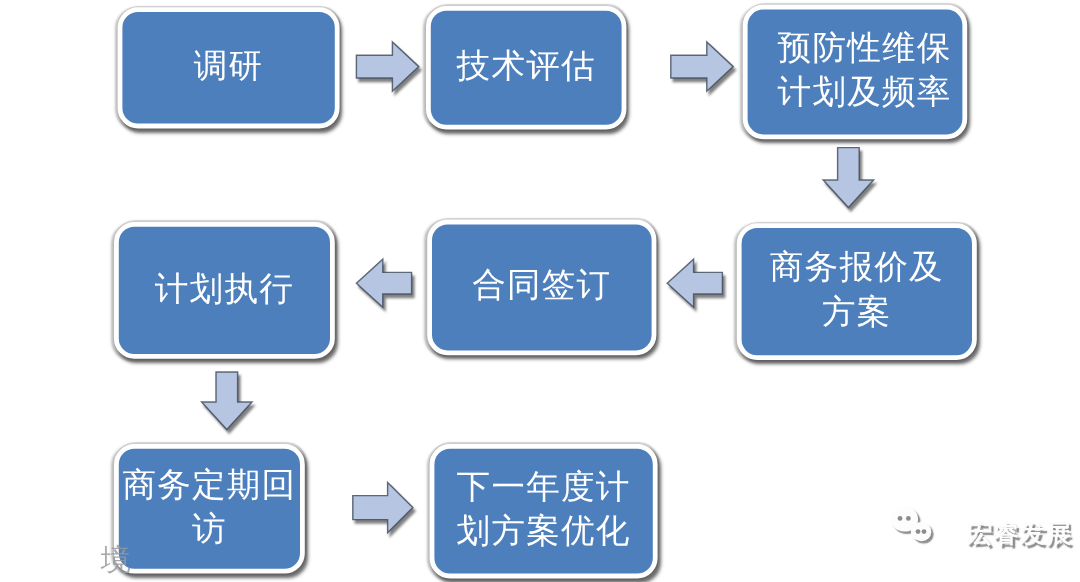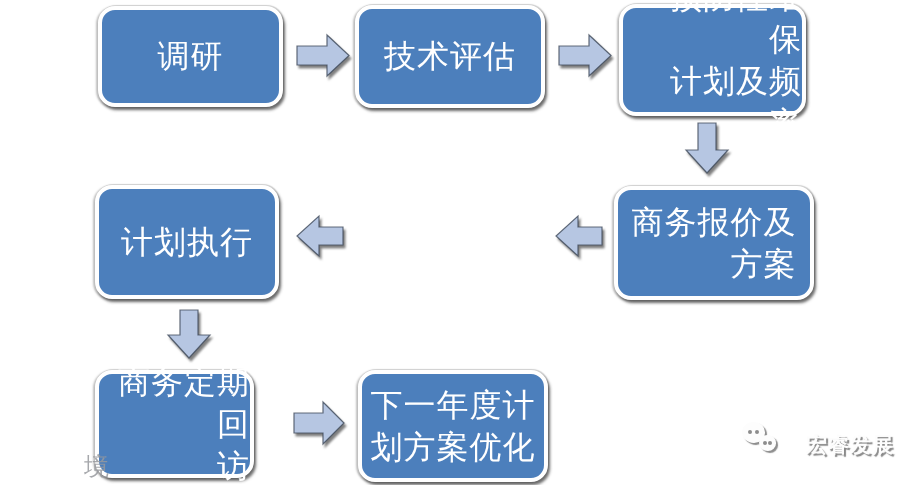--- a/index.html
+++ b/index.html
@@ -25,23 +25,23 @@
     background: var(--node-fill, #4c7fbc);
     border: 4px solid var(--node-border, #ffffff);
     border-radius: 17px;
     box-shadow:
       2px 3px 3px rgba(70, 70, 70, 0.80),
       -2px 1px 2px rgba(100, 100, 100, 0.40),
       1px -1px 1px rgba(125, 125, 125, 0.35);
     display: flex;
     align-items: center;
     justify-content: center;
-    text-align: right;
+    text-align: center;
     color: var(--node-text, #ffffff);
-    font-size: 32px;
+    font-size: 28px;
     line-height: 1.32;
     letter-spacing: 1px;
     white-space: pre-line;
   }
   .arrow {
     position: absolute;
   }
   .arrow svg {
     display: block;
     overflow: visible;
@@ -121,21 +121,21 @@
 <div class="canvas">
 
   <div class="node" style="left:98px; top:6px; width:185px; height:101px;">调研</div>
 
   <div class="arrow" style="left:296px; top:33px;">
     <svg width="54" height="45" viewBox="0 0 54 45">
       <path d="M1,13 H31 V2 L53,22.5 L31,43 V32 H1 Z"></path>
     </svg>
   </div>
 
-  <div class="node" style="left:355px; top:5px; width:190px; height:103px;">技术评估</div>
+  <div class="node" style="left:355px; top:5px; width:167px; height:103px;">技术评估</div>
 
   <div class="arrow" style="left:558px; top:33px;">
     <svg width="54" height="45" viewBox="0 0 54 45">
       <path d="M1,13 H31 V2 L53,22.5 L31,43 V32 H1 Z"></path>
     </svg>
   </div>
 
   <div class="node" style="left:619px; top:4px; width:187px; height:112px;padding-left:16px;">预防性维保
 计划及频率</div>
 
@@ -147,20 +147,21 @@
 
   <div class="node" style="left:614px; top:186px; width:200px; height:114px;">商务报价及
 方案</div>
 
   <div class="arrow" style="left:555px; top:213px;">
     <svg width="48" height="46" viewBox="0 0 48 46">
       <path d="M47,14 H23 V3 L1,23 L23,43 V32 H47 Z"></path>
     </svg>
   </div>
 
+  <div class="node" style="left:356px; top:183px; width:191px; height:113px;">合同签订</div>
 
   <div class="arrow" style="left:296px; top:213px;">
     <svg width="48" height="46" viewBox="0 0 48 46">
       <path d="M47,14 H23 V3 L1,23 L23,43 V32 H47 Z"></path>
     </svg>
   </div>
 
   <div class="node" style="left:95px; top:185px; width:184px; height:114px;">计划执行</div>
 
   <div class="arrow" style="left:167px; top:309px;">

